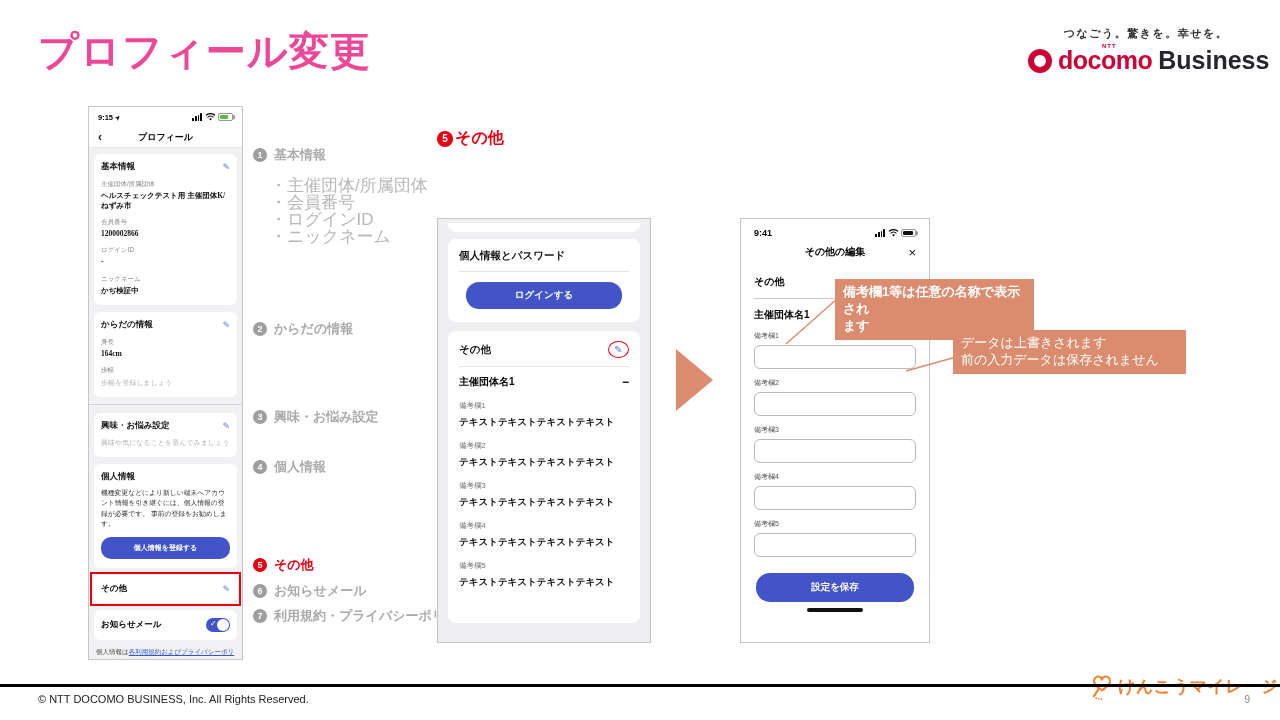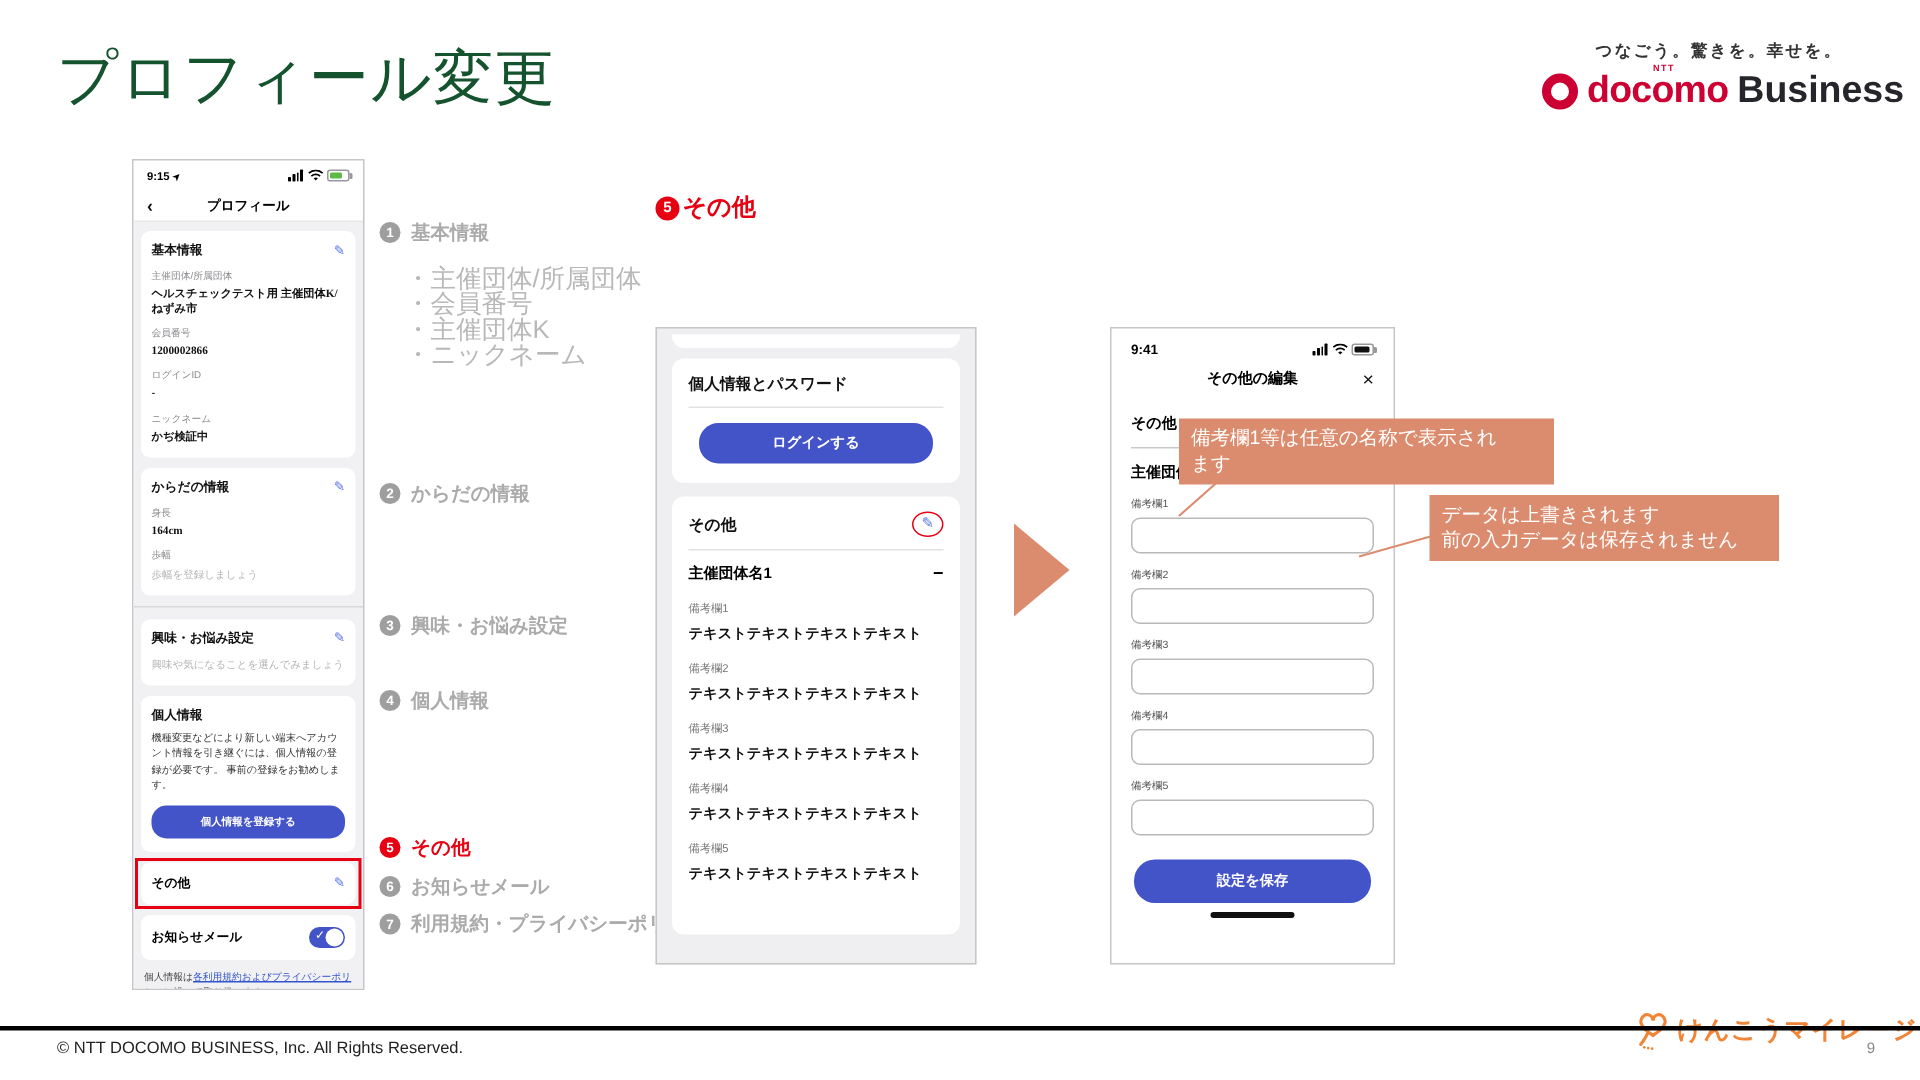--- a/index.html
+++ b/index.html
@@ -1,19 +1,19 @@
 <!DOCTYPE html>
 <html><head>
 <meta charset="utf-8">
 <style>
   * { margin:0; padding:0; box-sizing:border-box; }
   html,body { width:1280px; height:720px; background:#fff; font-family:"Liberation Sans","DejaVu Sans",sans-serif; position:relative; overflow:hidden; }
 
   
-  #page-title { position:absolute; left:38px; top:24px; font-size:40px; font-weight:normal; color:#14532d; letter-spacing:1px; }
+  #page-title { position:absolute; left:38px; top:24px; font-size:40px; font-weight:bold; color:#ec4899; letter-spacing:1px; }
   #brand { position:absolute; left:1028px; top:26px; width:236px; }
   #brand .tagline { font-size:11px; font-weight:bold; color:#333; letter-spacing:1.5px; text-align:center; }
   #brand .logo-row { position:relative; margin-top:5px; display:flex; align-items:center; gap:6px; }
   .docomo-ring { width:24px; height:24px; border:6px solid #CC0033; border-radius:50%; flex:none; }
   .ntt-micro { position:absolute; left:74px; top:-3px; font-size:6px; font-weight:bold; color:#CC0033; letter-spacing:1px; }
   .docomo-word { font-size:25px; font-weight:bold; color:#CC0033; letter-spacing:-0.5px; }
   .business-word { font-size:25px; font-weight:bold; color:#25252C; }
 
   #footer-line { position:absolute; left:0; top:684px; width:1280px; height:3px; background:#000; }
   #footer-text { position:absolute; left:38px; top:693px; font-size:11px; color:#222; }
@@ -103,21 +103,21 @@
   .p3-div { height:1px; background:#C9C9C9; margin-bottom:9px; }
   .p3-group { display:flex; justify-content:space-between; align-items:center; font-size:10px; font-weight:bold; margin-bottom:2px; }
   .p3label { font-size:7px; color:#555; margin-top:9px; }
   .pinput { display:block; width:100%; height:24px; border:1px solid #B9B9B9; border-radius:6px; margin-top:4px; background:#fff; outline:none; }
   .p3-btn { font-size:9.5px; padding:8px 0; margin:16px auto 0; border-radius:14px; width:98%; }
 
   
   #flow-arrow { position:absolute; left:676px; top:349px; width:0; height:0; border-top:31px solid transparent; border-bottom:31px solid transparent; border-left:37px solid #DC8C6E; }
   #leader-lines { position:absolute; left:0; top:0; z-index:3; pointer-events:none; }
   .callout { position:absolute; background:#DC8C6E; color:#fff; font-size:13px; line-height:1.3; padding:5px 8px; white-space:pre-line; z-index:4; }
-  #callout1 { left:786px; top:279px; width:250px; }
+  #callout1 { left:835px; top:279px; width:199px;font-weight:bold; }
   #callout2 { left:953px; top:330px; width:233px; }
 </style>
 </head>
 <body>
 
 <div id="page-title">プロフィール変更</div>
 
 <div id="brand">
   <div class="tagline">つなごう。驚きを。幸せを。</div>
   <div class="logo-row">
@@ -219,21 +219,21 @@
 
   </div>
 </div>
 
 <div class="anno" style="left:253px; top:146px;">
   <span class="badge">1</span>
   <span class="anno-label">基本情報</span>
 </div>
 <div class="sub-item" style="left:270px; top:174px;">・主催団体/所属団体</div>
 <div class="sub-item" style="left:270px; top:191px;">・会員番号</div>
-<div class="sub-item" style="left:270px; top:208px;">・主催団体K</div>
+<div class="sub-item" style="left:270px; top:208px;">・ログインID</div>
 <div class="sub-item" style="left:270px; top:225px;">・ニックネーム</div>
 <div class="anno" style="left:253px; top:320px;">
   <span class="badge">2</span>
   <span class="anno-label">からだの情報</span>
 </div>
 <div class="anno" style="left:253px; top:408px;">
   <span class="badge">3</span>
   <span class="anno-label">興味・お悩み設定</span>
 </div>
 <div class="anno" style="left:253px; top:458px;">

